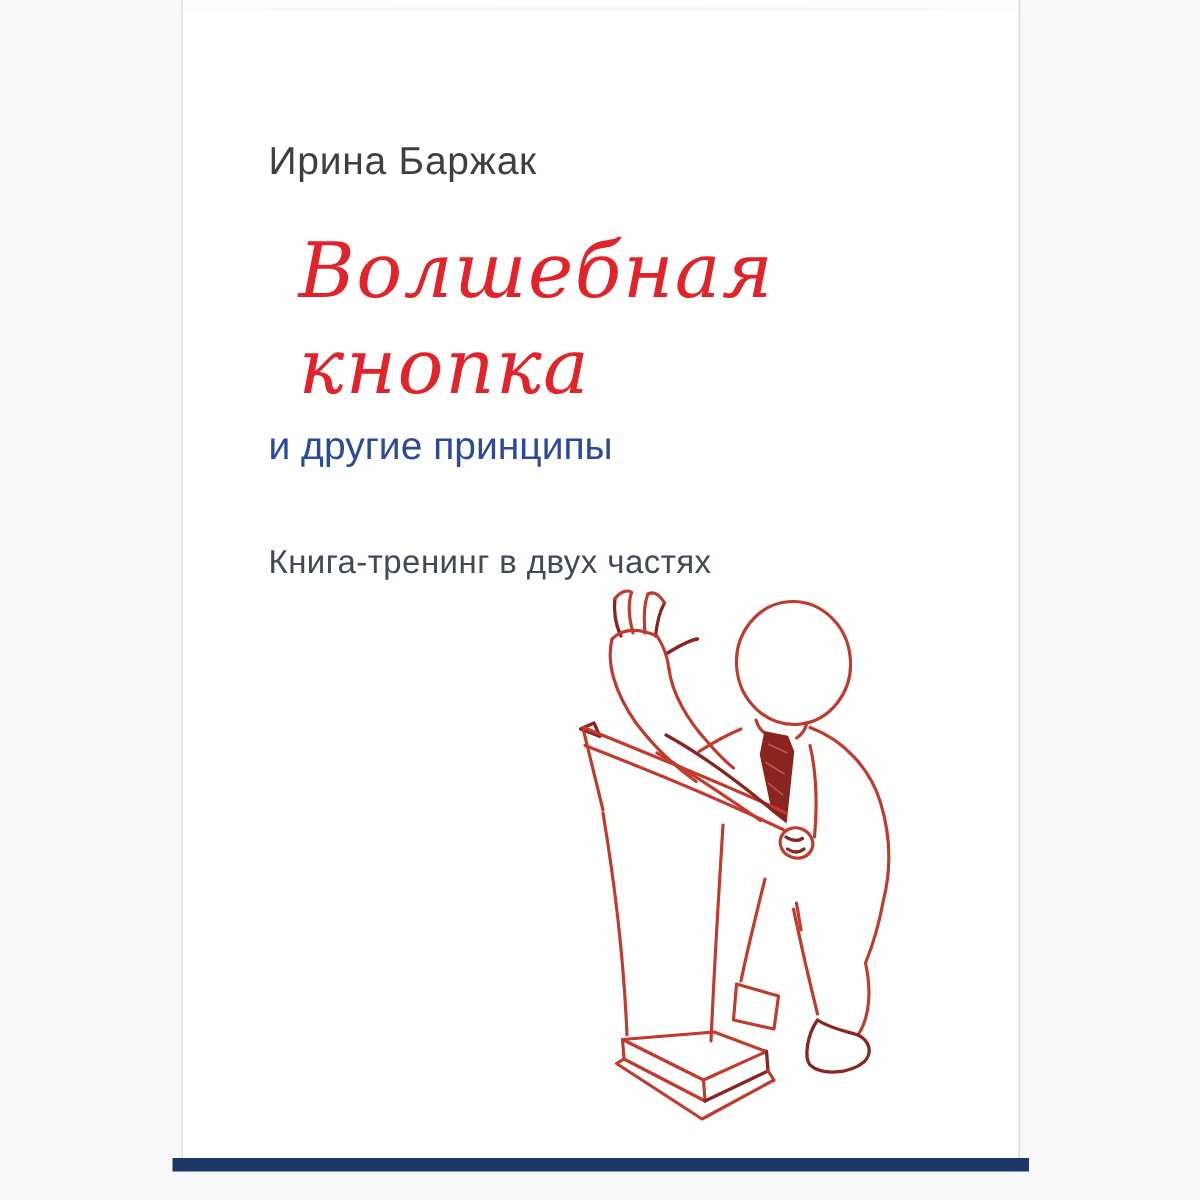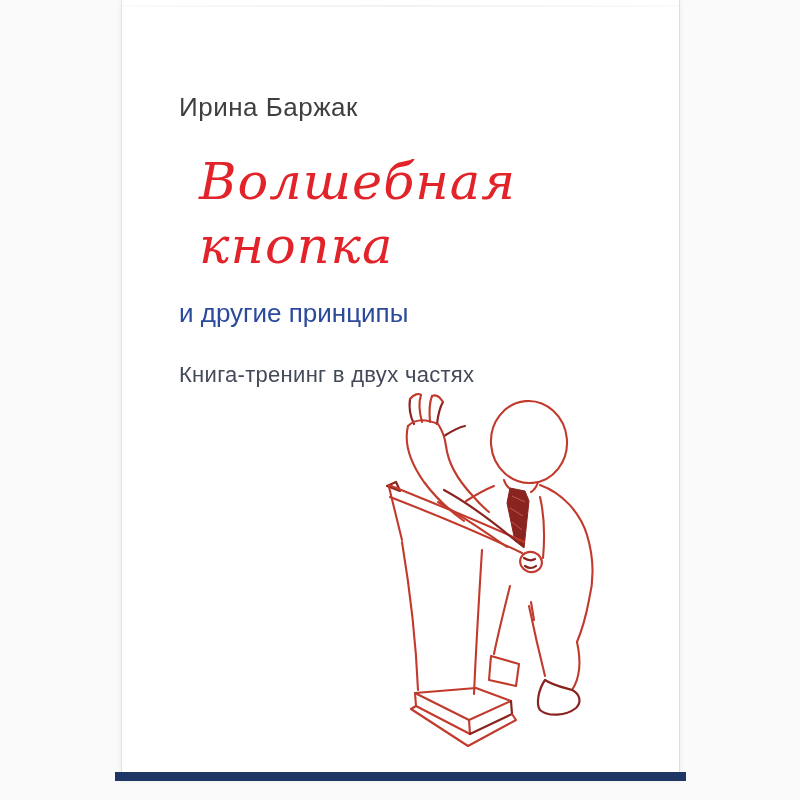--- a/index.html
+++ b/index.html
@@ -26,21 +26,20 @@
     position:absolute;left:53px;top:150px;width:470px;
     font-family:"DejaVu Serif",serif;font-style:italic;
     font-size:51px;line-height:64px;letter-spacing:1px;
     color:var(--title,#e2232a);
     margin-left:24px;
   }
   .subtitle{
     position:absolute;left:57px;top:280px;
     font-size:26px;line-height:34px;font-weight:500;
     color:var(--subtitle,#2b4a9c);
-    margin-top:16px;
   }
   .tagline{
     position:absolute;left:57px;top:362px;
     font-size:22px;letter-spacing:0.3px;color:var(--tagline,#434959);
   }
   .illustration{
     position:absolute;left:204px;top:390px;width:300px;height:390px;
   }
   .bottom-bar{
     position:absolute;left:-7px;bottom:0;width:571px;height:9px;

